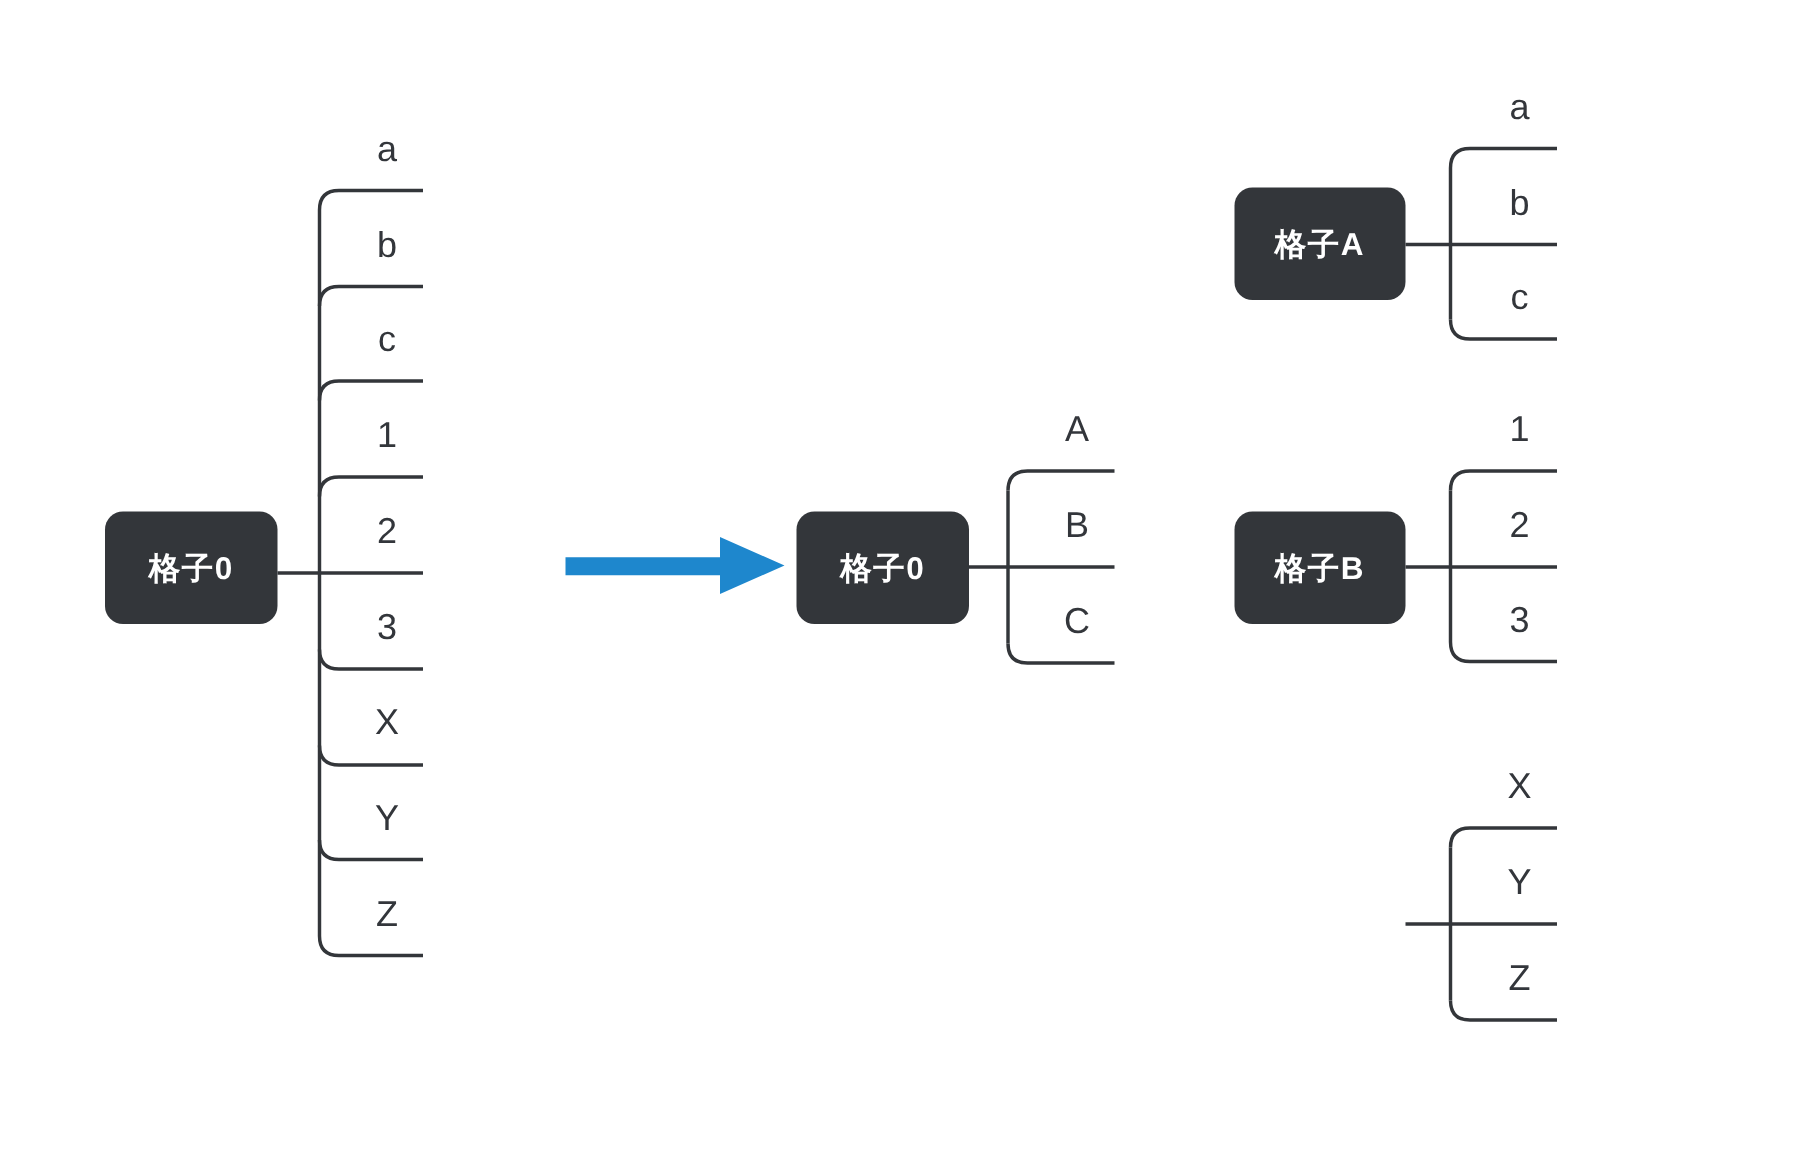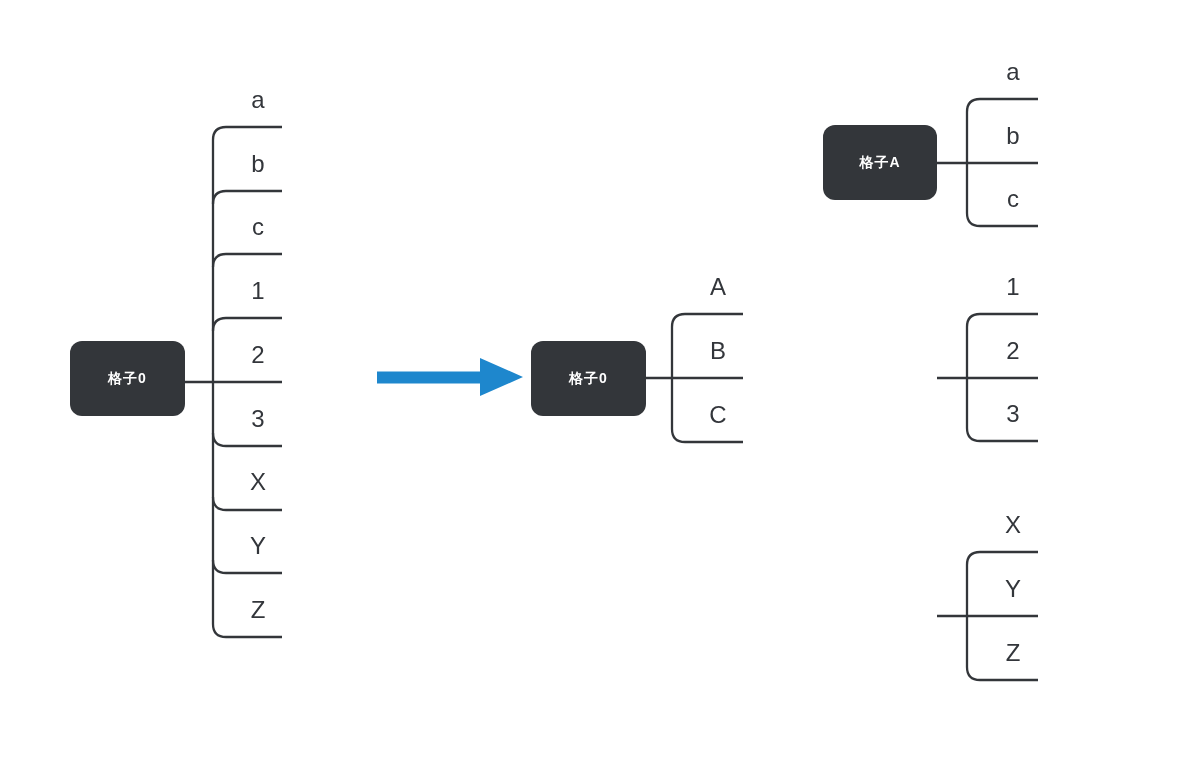--- a/index.html
+++ b/index.html
@@ -21,21 +21,21 @@
     top: 0;
   }
   .node {
     position: absolute;
     background: #33363a;
     color: #ffffff;
     border-radius: 12px;
     display: flex;
     align-items: center;
     justify-content: center;
-    font-size: 14px;
+    font-size: 21px;
     font-weight: 700;
     letter-spacing: 1px;
     box-sizing: border-box;
   }
   .bl {
     position: absolute;
     transform: translate(-50%, -50%);
     font-size: 24px;
     font-weight: 500;
     color: #33363b;
@@ -82,20 +82,21 @@
       <path d="M967 565 Q967 552 980 552 H1038"></path>
       <path d="M967 667 Q967 680 980 680 H1038"></path>
     </g>
 
     <polygon points="377,371.5 480,371.5 480,358 523,377 480,396 480,383.5 377,383.5" fill="#1e87cd"></polygon>
   </svg>
 
   <div class="node" style="left:70px;  top:341px; width:115px; height:75px;">格子0</div>
   <div class="node" style="left:531px; top:341px; width:115px; height:75px;">格子0</div>
   <div class="node" style="left:823px; top:125px; width:114px; height:75px;">格子A</div>
+  <div class="node" style="left:823px; top:341px; width:114px; height:75px;">格子B</div>
 
   <span class="bl" style="left:258px; top:100px;">a</span>
   <span class="bl" style="left:258px; top:164px;">b</span>
   <span class="bl" style="left:258px; top:227px;">c</span>
   <span class="bl" style="left:258px; top:291px;">1</span>
   <span class="bl" style="left:258px; top:355px;">2</span>
   <span class="bl" style="left:258px; top:419px;">3</span>
   <span class="bl" style="left:258px; top:482px;">X</span>
   <span class="bl" style="left:258px; top:546px;">Y</span>
   <span class="bl" style="left:258px; top:610px;">Z</span>

